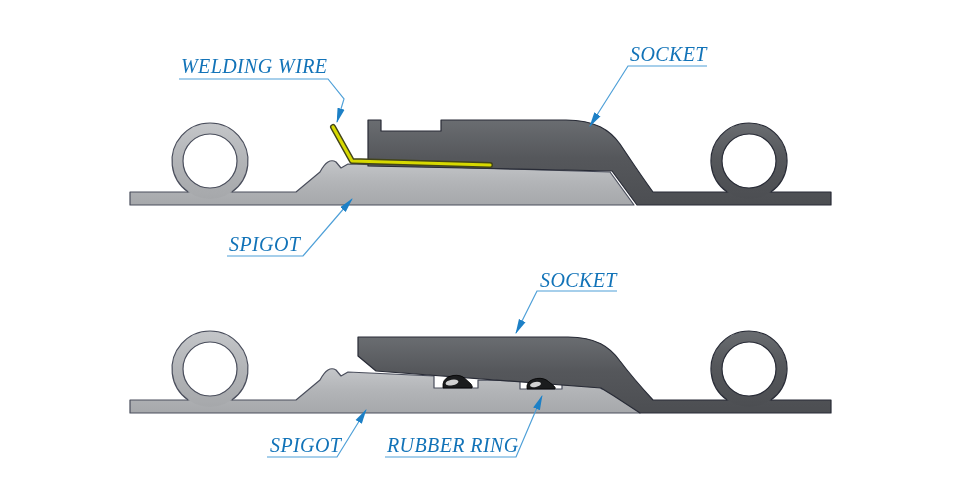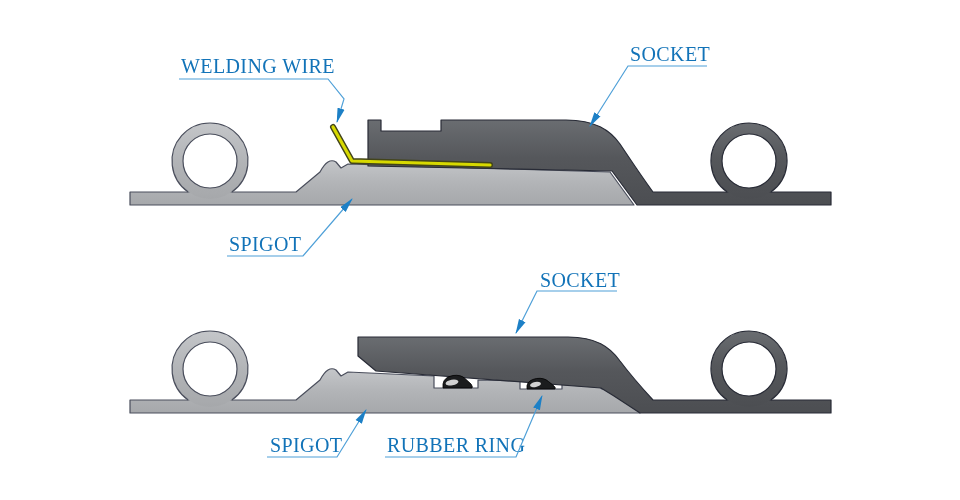--- a/index.html
+++ b/index.html
@@ -1,16 +1,16 @@
 <!DOCTYPE html>
 <html style="--background: #FFFFFF; --label-blue: #1273B8; --leader-blue: #4FA0D8; --arrow-blue: #1D80C6; --spigot-gray: #B2B4B7; --spigot-gray-light: #C4C6C9; --spigot-gray-dark: #A6A8AB; --socket-gray: #55575B; --socket-gray-light: #6A6D71; --socket-gray-dark: #4C4E52; --outline-mid: #4A4E5C; --outline-dark: #282B36; --wire-yellow: #D7D900; --wire-outline: #42441A; --rubber-black: #1B1C1E;"><head>
 <meta charset="utf-8">
 <style>
   html,body{margin:0;padding:0;background:#fff;}
-  .stage{position:relative;width:960px;height:500px;background:var(--background,#fff);overflow:hidden;font-family:"Liberation Serif",serif;}
+  .stage{position:relative;width:960px;height:500px;background:var(--background,#fff);overflow:hidden;font-family:"Liberation Serif",serif;font-style:italic;}
   svg{display:block;}
   .spigot-fill{fill:url(#gradSpigot);stroke:var(--outline-mid);stroke-width:1.2;stroke-linejoin:round;}
   .socket-fill{fill:url(#gradSocket);stroke:var(--outline-dark);stroke-width:1.2;stroke-linejoin:round;}
   .loop-light{fill:url(#gradSpigot);}
   .loop-dark{fill:url(#gradSocket);}
   .loop-arc-light{fill:none;stroke:var(--outline-mid);stroke-width:1.2;}
   .loop-arc-dark{fill:none;stroke:var(--outline-dark);stroke-width:1.2;}
   .loop-bore{fill:#fff;stroke-width:1.2;}
   .bore-light{stroke:var(--outline-mid);}
   .bore-dark{stroke:var(--outline-dark);}

